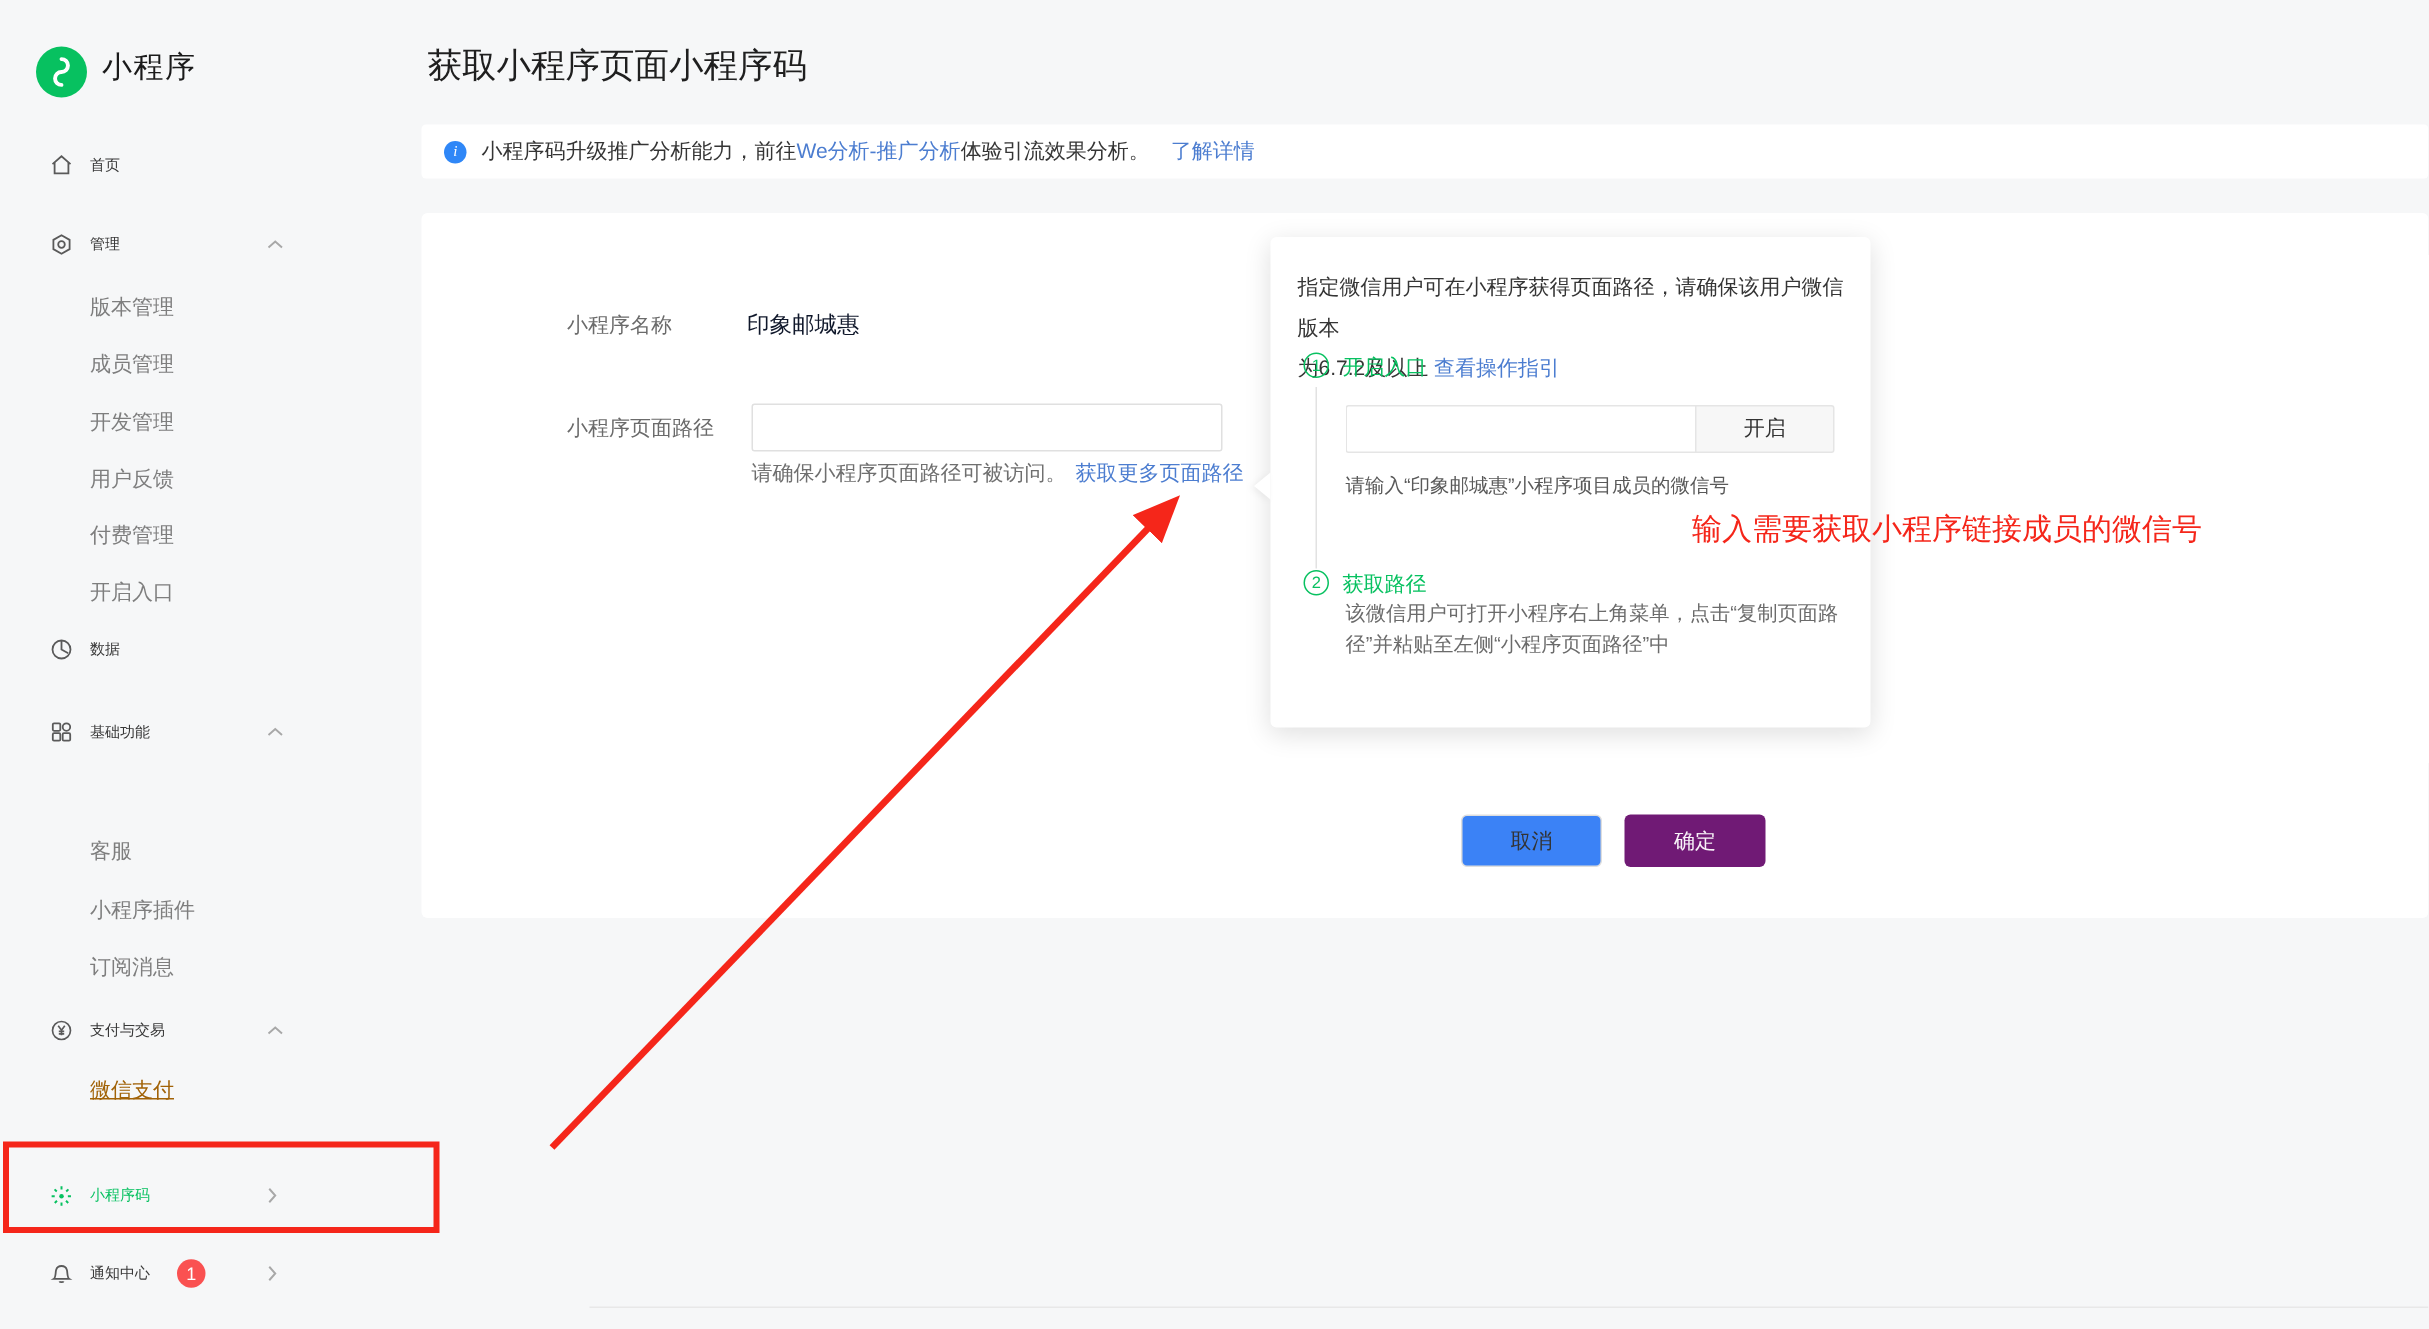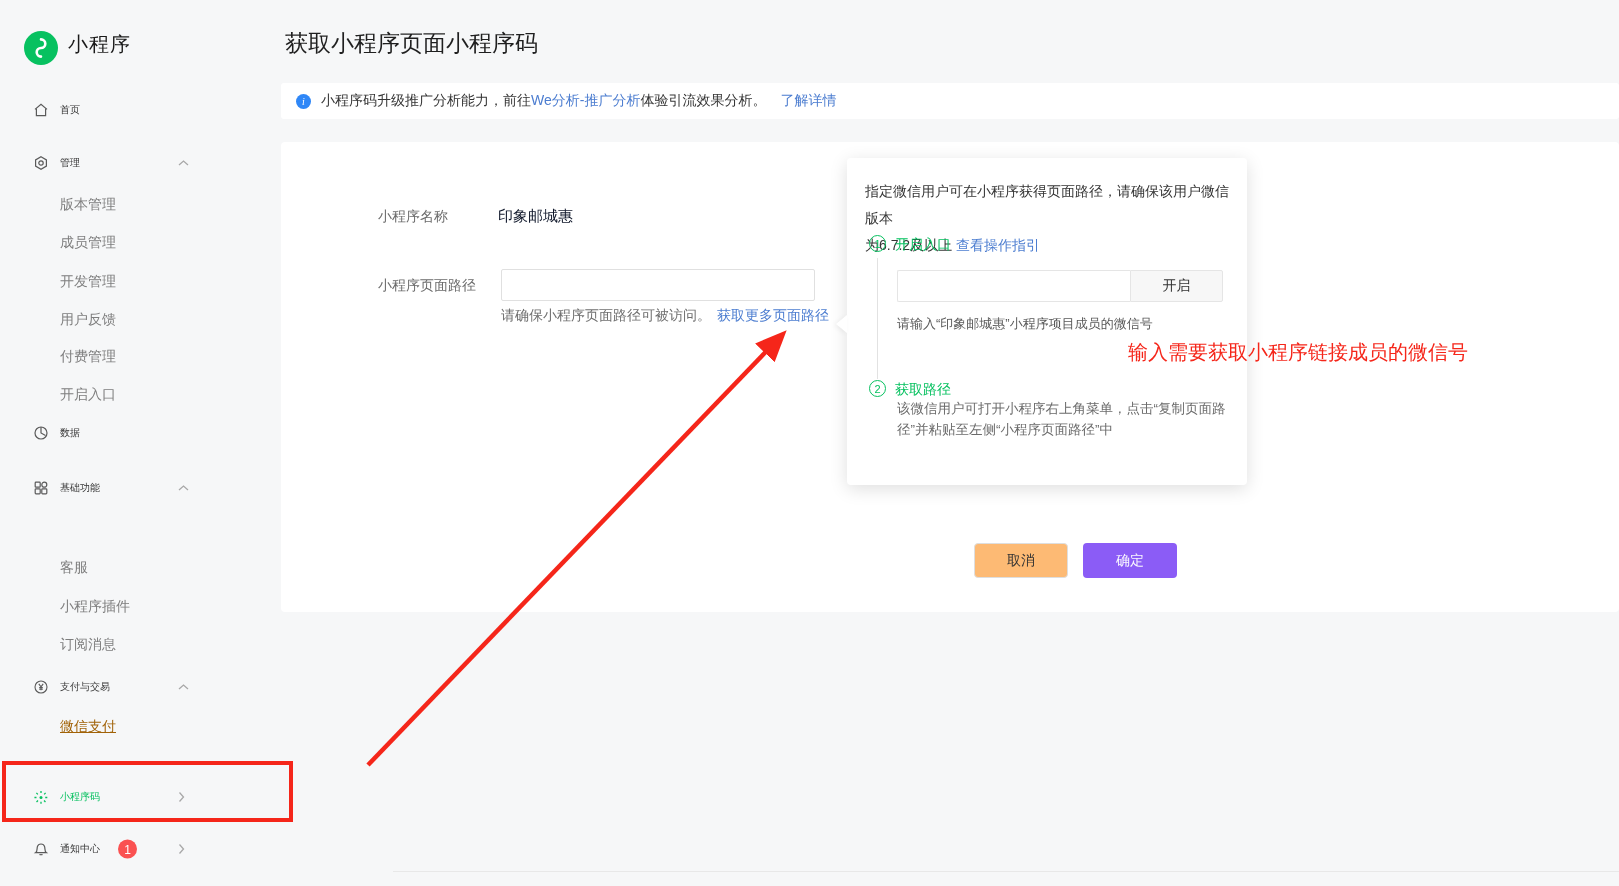--- a/index.html
+++ b/index.html
@@ -30,22 +30,22 @@
   a.lnk { color:#4c7dd0; text-decoration:none; cursor:pointer; }
   .detail-lnk { margin-left:14px; }
   .card { position:absolute; left:281px; right:0; top:142px; height:470px; background:#fff; border-radius:4px; }
   .f-label { position:absolute; left:97px; font-size:14px; color:#6b6b6b; }
   .f-value { position:absolute; left:217px; font-size:15px; color:#0f172a; font-weight:500; }
   .path-input { position:absolute; left:220px; top:127px; width:314px; height:32px; border:1px solid #e0e0e0; border-radius:2px; background:#fff; outline:none; padding:0 8px; font-size:14px; }
   .f-hint { position:absolute; left:220px; top:165px; font-size:14px; color:#6f6f6f; }
   .f-hint a { margin-left:6px; }
   .btn-row { position:absolute; left:693px; top:401px; display:flex; }
   .btn { width:94px; height:35px; border-radius:4px; font-size:14px; display:flex; align-items:center; justify-content:center; cursor:pointer; }
-  .btn-cancel { background:#fdba74; border:1px solid #dedede; color:#333; }
-  .btn-confirm { margin-left:15px; background:#8b5cf6; border:none; color:rgba(255,255,255,.95); cursor:not-allowed; }
+  .btn-cancel { background:#3b82f6; border:1px solid #dedede; color:#333; }
+  .btn-confirm { margin-left:15px; background:#701a75; border:none; color:rgba(255,255,255,.95); cursor:not-allowed; }
   
   .popover { position:absolute; left:847px; top:158px; width:400px; height:327px; background:#fff; border-radius:4px; box-shadow:0 4px 18px rgba(0,0,0,.13); z-index:5; }
   .pop-caret { position:absolute; left:-11px; top:157px; width:0; height:0; border-top:9px solid transparent; border-bottom:9px solid transparent; border-right:11px solid #fff; filter:drop-shadow(-2px 1px 2px rgba(0,0,0,.06)); }
   .pop-intro { position:absolute; left:18px; top:20px; width:374px; font-size:14px; line-height:27px; color:#353535; }
   .step-circle { position:absolute; left:22px; width:17px; height:17px; border:1px solid #07c160; border-radius:50%; color:#07c160; font-size:11px; display:flex; align-items:center; justify-content:center; }
   .step-title { position:absolute; left:48px; font-size:14px; color:#07c160; }
   .step-line { position:absolute; left:30px; top:100px; width:1px; height:121px; background:#e2e2e2; }
   .pop-input { position:absolute; left:50px; top:112px; width:233px; height:32px; border:1px solid #e5e5e5; border-right:none; border-radius:2px 0 0 2px; outline:none; padding:0 8px; font-size:13px; }
   .pop-open-btn { position:absolute; left:283px; top:112px; width:93px; height:32px; background:#f7f7f7; border:1px solid #e5e5e5; border-radius:0 2px 2px 0; font-size:14px; color:#333; display:flex; align-items:center; justify-content:center; cursor:pointer; }
   .pop-hint { position:absolute; left:50px; top:157px; font-size:13px; color:#595959; }

